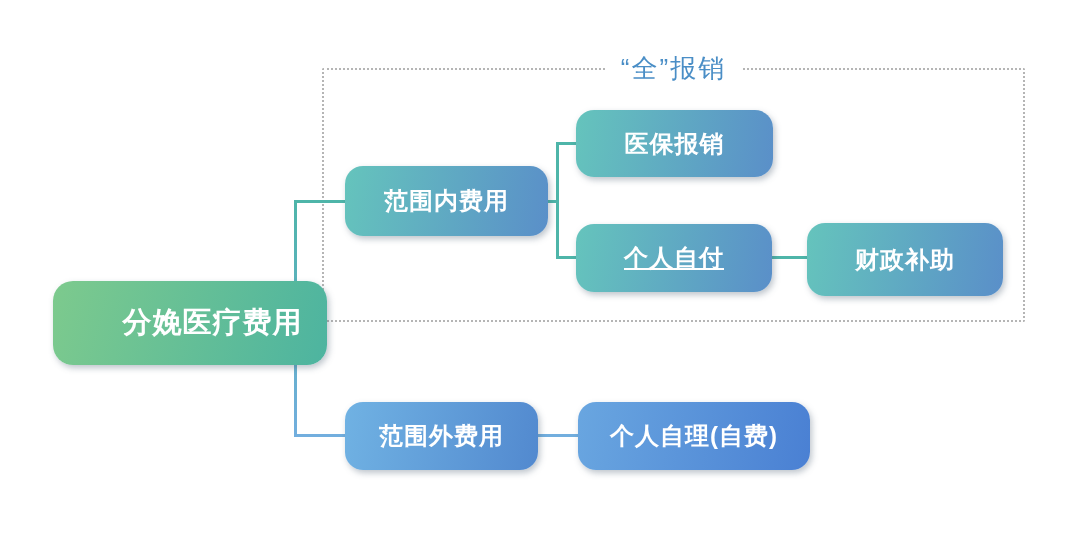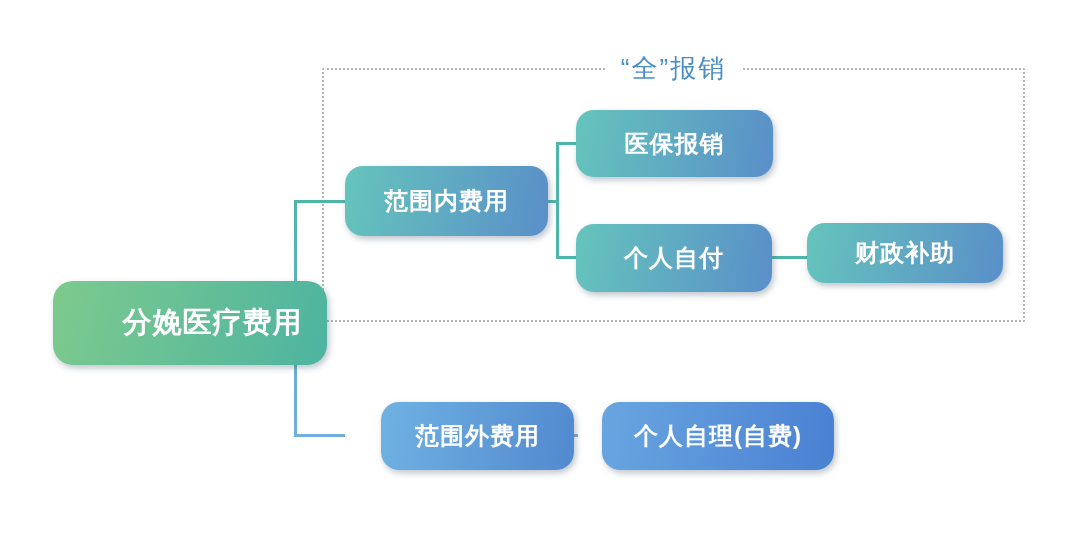--- a/index.html
+++ b/index.html
@@ -72,29 +72,29 @@
   </div>
 
   <div class="node" style="left: 345px; top: 166px; width: 203px; height: 70px; background: linear-gradient(100deg, rgb(101, 196, 188), rgb(90, 143, 201)); color: rgb(255, 255, 255);">
     <span>范围内费用</span>
   </div>
 
   <div class="node" style="left: 576px; top: 110px; width: 197px; height: 67px; background: linear-gradient(100deg, rgb(101, 196, 188), rgb(90, 143, 201)); color: rgb(255, 255, 255);">
     <span>医保报销</span>
   </div>
 
-  <div class="node" style="left: 576px; top: 224px; width: 196px; height: 68px; background: linear-gradient(100deg, rgb(101, 196, 188), rgb(90, 143, 201)); color: rgb(255, 255, 255);">
+  <div class="node" style="left: 576px; top: 224px; width: 196px; height: 68px; background: linear-gradient(100deg, rgb(101, 196, 188), rgb(90, 143, 201)); color: rgb(255, 255, 255); text-decoration: underline;">
     <span>个人自付</span>
   </div>
 
-  <div class="node" style="left: 807px; top: 223px; width: 196px; height: 60px; background: linear-gradient(100deg, rgb(101, 196, 188), rgb(90, 143, 201)); color: rgb(255, 255, 255);">
+  <div class="node" style="left: 807px; top: 223px; width: 196px; height: 73px; background: linear-gradient(100deg, rgb(101, 196, 188), rgb(90, 143, 201)); color: rgb(255, 255, 255);">
     <span>财政补助</span>
   </div>
 
-  <div class="node" style="left: 345px; top: 402px; width: 193px; height: 68px; background: linear-gradient(100deg, rgb(112, 178, 227), rgb(82, 137, 207)); color: rgb(255, 255, 255); margin-left: 36px;">
+  <div class="node" style="left: 345px; top: 402px; width: 193px; height: 68px; background: linear-gradient(100deg, rgb(112, 178, 227), rgb(82, 137, 207)); color: rgb(255, 255, 255);">
     <span>范围外费用</span>
   </div>
 
-  <div class="node" style="left: 578px; top: 402px; width: 232px; height: 68px; background: linear-gradient(100deg, rgb(105, 166, 224), rgb(74, 128, 211)); color: rgb(255, 255, 255); margin-left: 24px;">
+  <div class="node" style="left: 578px; top: 402px; width: 232px; height: 68px; background: linear-gradient(100deg, rgb(105, 166, 224), rgb(74, 128, 211)); color: rgb(255, 255, 255);">
     <span>个人自理(自费)</span>
   </div>
 
 </div>
 
 </body></html>

